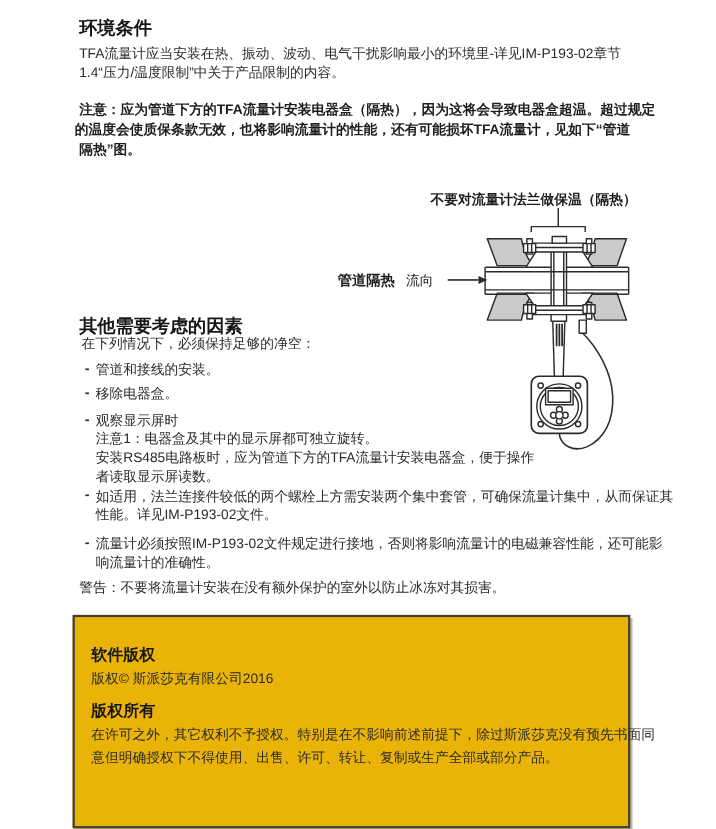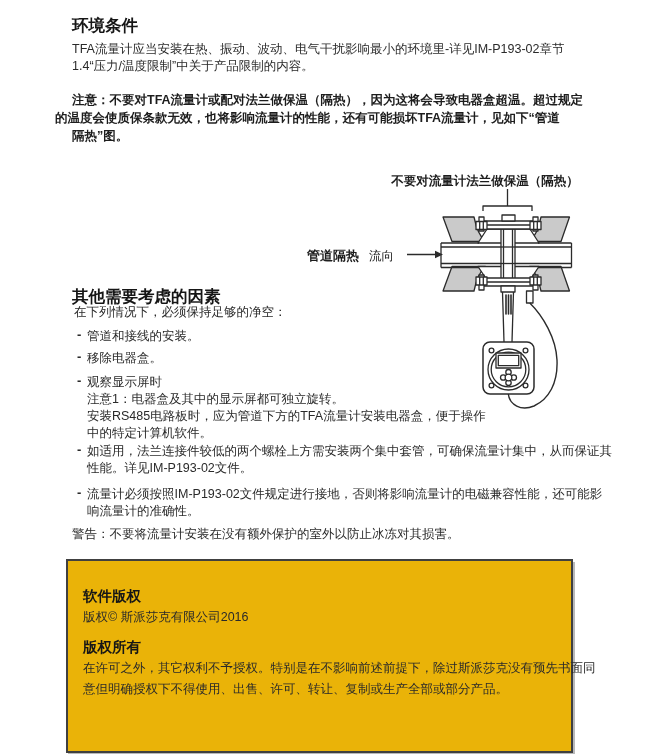--- a/index.html
+++ b/index.html
@@ -26,22 +26,22 @@
 </head>
 <body>
 
 <div class="page">
 
   <div class="h1" style="left:57px; top:15px;">环境条件</div>
   <div class="l" style="left:57px; top:42px;">TFA流量计应当安装在热、振动、波动、电气干扰影响最小的环境里</div>
   <div class="l" style="left:430px; top:42px;">-详见IM-P193-02章节</div>
   <div class="l" style="left:57px; top:59px;">1.4“压力/温度限制”中关于产品限制的内容。</div>
 
-  <div class="l bold" style="left:57px; top:93px;">注意：不要对TFA流量计或配对法兰做保温（隔热），因为这将会导致电器盒超温。超过规定</div>
-  <div class="l bold" style="left:40px; top:111px;">的温度会使质保条款无效，也将影响流量计的性能，还有可能损坏TFA流量计，见如下“管道</div>
+  <div class="l bold" style="left:57px; top:93px;">注意：应为管道下方的TFA流量计安装电器盒（隔热），因为这将会导致电器盒超温。超过规定</div>
+  <div class="l bold" style="left:53px; top:111px;">的温度会使质保条款无效，也将影响流量计的性能，还有可能损坏TFA流量计，见如下“管道</div>
   <div class="l bold" style="left:57px; top:129px;">隔热”图。</div>
 
   <svg style="position:absolute; left:285px; top:168px;" width="335" height="262" viewBox="285 168 335 262">
     <g stroke="#2b2b2b" stroke-width="1.3" fill="none" stroke-linejoin="round">
 
       <g>
         <path fill="#cacaca" d="M428,217 L459,217 C461,227 464,236 470.5,241.5 L437,241.5 Z"></path>
         <path fill="#cacaca" d="M554.5,217 L526,217 C524,227 521,236 514.5,241.5 L546,241.5 Z"></path>
         <path fill="#cacaca" d="M428,291 L459,291 C461,281 464,272 470.5,266.5 L437,266.5 Z"></path>
         <path fill="#cacaca" d="M554.5,291 L526,291 C524,281 521,272 514.5,266.5 L546,266.5 Z"></path>
@@ -151,21 +151,21 @@
   <div class="marker" style="left:62px; top:327px;">-</div>
   <div class="l" style="left:72px; top:329px;">管道和接线的安装。</div>
 
   <div class="marker" style="left:62px; top:349px;">-</div>
   <div class="l" style="left:72px; top:351px;">移除电器盒。</div>
 
   <div class="marker" style="left:62px; top:373px;">-</div>
   <div class="l" style="left:72px; top:375px;">观察显示屏时</div>
   <div class="l" style="left:72px; top:392px;">注意1：电器盒及其中的显示屏都可独立旋转。</div>
   <div class="l" style="left:72px; top:409px;">安装RS485电路板时，应为管道下方的TFA流量计安装电器盒，便于操作</div>
-  <div class="l" style="left:72px; top:426px;">中的特定计算机软件。</div>
+  <div class="l" style="left:72px; top:426px;">者读取显示屏读数。</div>
 
   <div class="marker" style="left:62px; top:442px;">-</div>
   <div class="l" style="left:72px; top:444px;">如适用，法兰连接件较低的两个螺栓上方需安装两个集中套管，可确保流量计集中，从而保证其</div>
   <div class="l" style="left:72px; top:461px;">性能。详见IM-P193-02文件。</div>
 
   <div class="marker" style="left:62px; top:485px;">-</div>
   <div class="l" style="left:72px; top:487px;">流量计必须按照IM-P193-02文件规定进行接地，否则将影响流量计的电磁兼容性能，还可能影</div>
   <div class="l" style="left:72px; top:504px;">响流量计的准确性。</div>
 
   <div class="l" style="left:57px; top:527px;">警告：不要将流量计安装在没有额外保护的室外以防止冰冻对其损害。</div>

